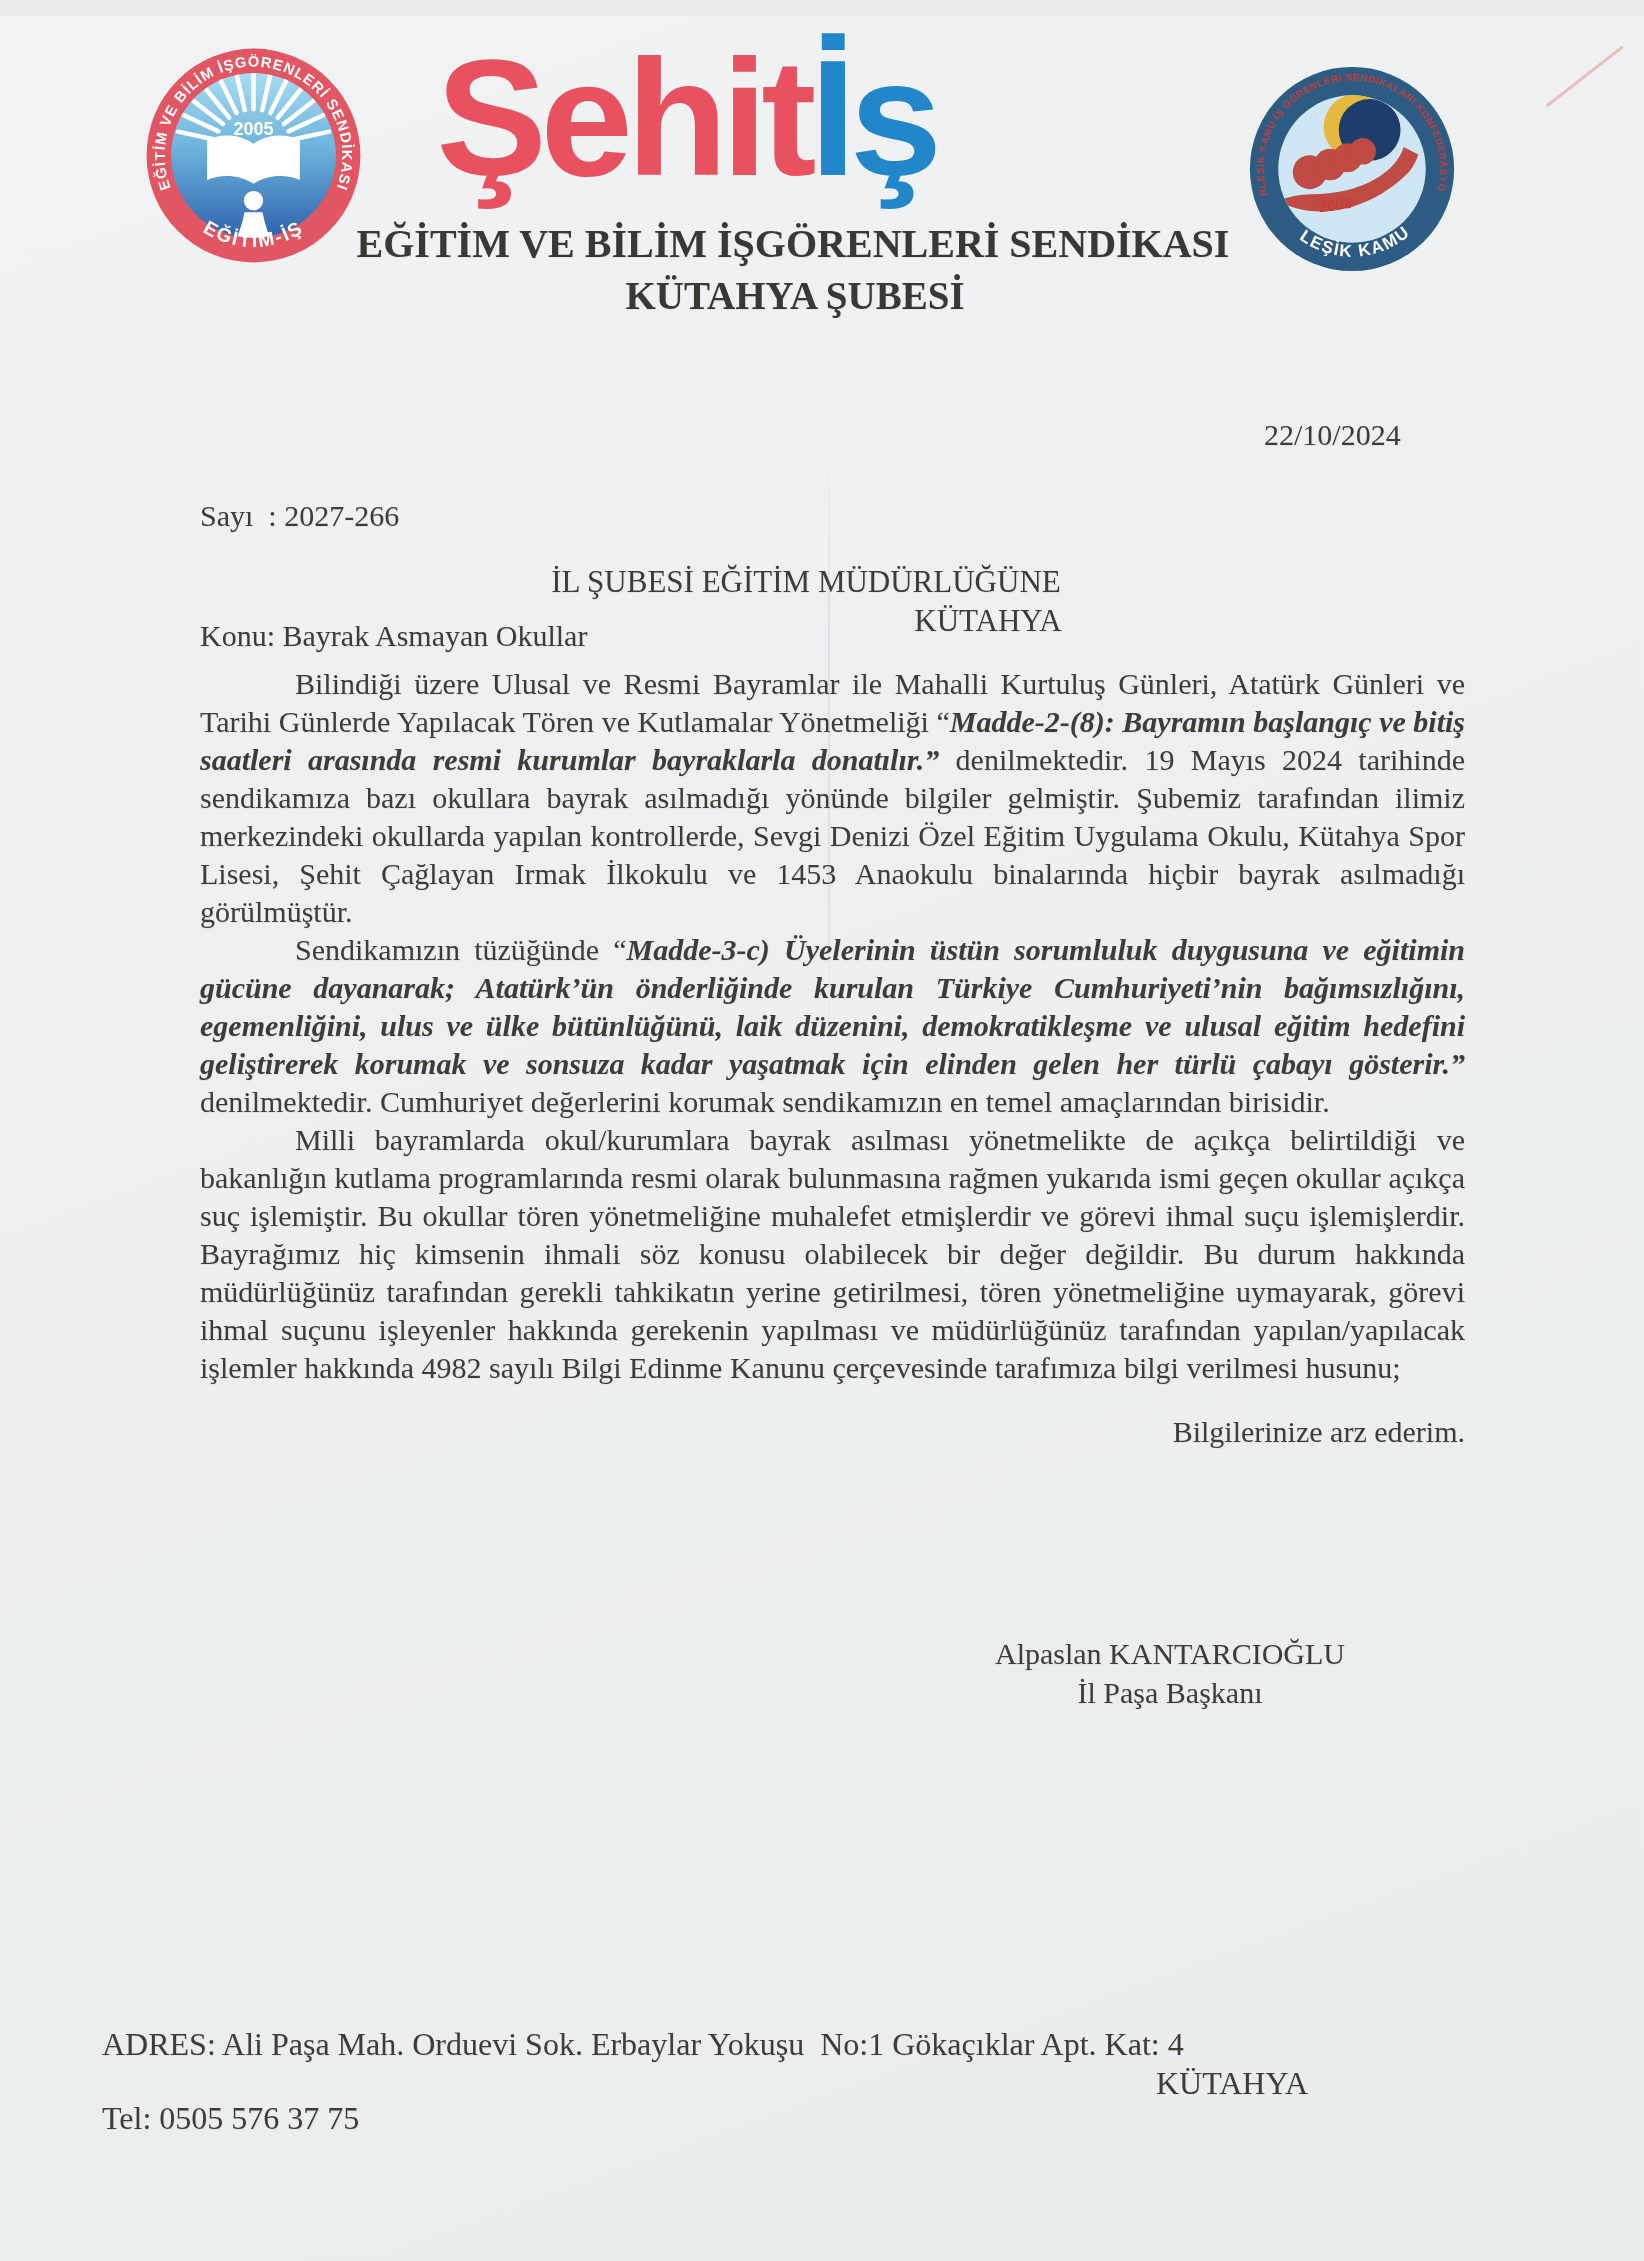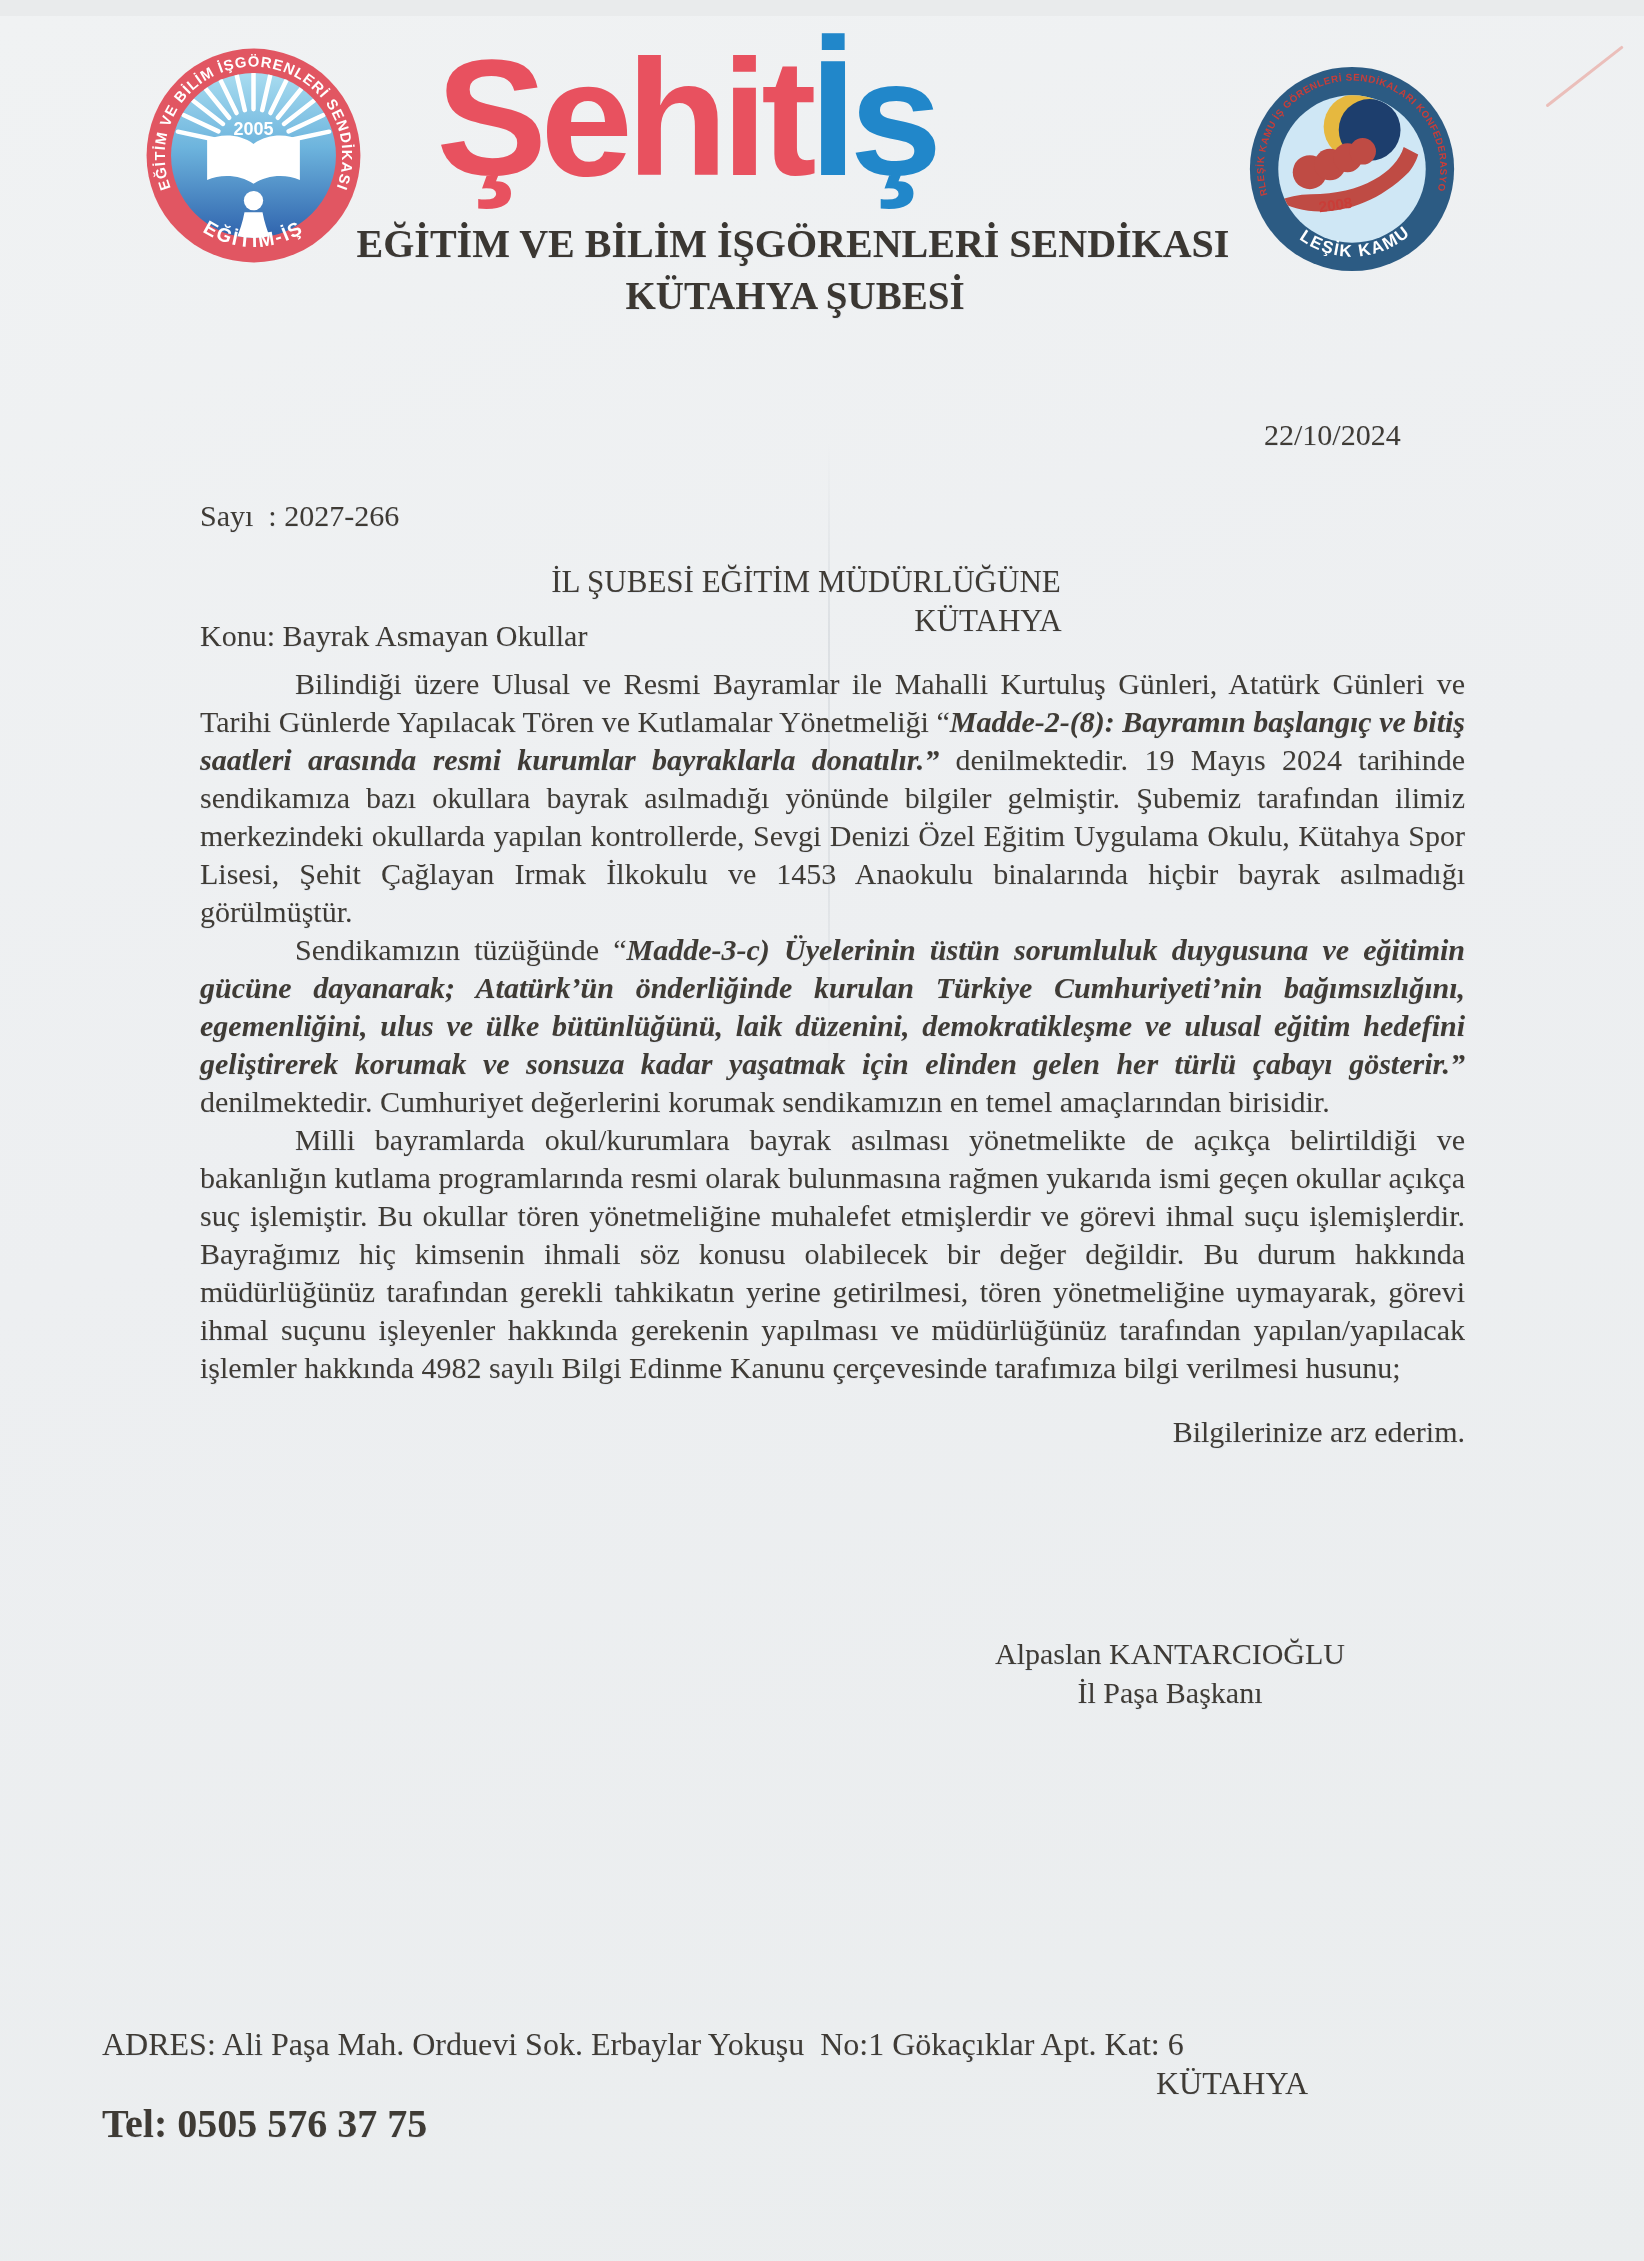--- a/index.html
+++ b/index.html
@@ -39,21 +39,21 @@
   .bi{font-weight:bold;font-style:italic;}
   .closing{margin-top:26px !important;text-align:right;}
 
   
   .signature{position:absolute;left:1170px;top:1618px;transform:translateX(-50%);
              text-align:center;font-size:30px;line-height:39px;white-space:nowrap;}
 
   
   .footer-address{position:absolute;left:102px;top:2010px;font-size:32px;white-space:pre;}
   .footer-city{position:absolute;left:1232px;top:2049px;transform:translateX(-50%);font-size:32px;}
-  .footer-phone{position:absolute;left:102px;top:2084px;font-size:40px;font-weight:bold;}
+  .footer-phone{position:absolute;left:102px;top:2084px;font-size:32px;}
 
   
   .crease-diag{position:absolute;left:1536px;top:59px;width:97px;height:2.6px;
                background:rgba(232,150,140,0.55);transform:rotate(-38deg);border-radius:1.3px;}
   .crease-vert{position:absolute;left:828px;top:426px;width:1.9px;height:632px;
                background:linear-gradient(180deg,rgba(150,160,170,0) 0%,rgba(150,160,170,0.20) 30%,rgba(150,160,170,0.16) 70%,rgba(150,160,170,0) 100%);}
 </style>
 </head>
 <body>
 
@@ -149,20 +149,20 @@
     <p><span>Sendikamızın tüzüğünde “</span><span class="bi">Madde-3-c) Üyelerinin üstün sorumluluk duygusuna ve eğitimin gücüne dayanarak; Atatürk’ün önderliğinde kurulan Türkiye Cumhuriyeti’nin bağımsızlığını, egemenliğini, ulus ve ülke bütünlüğünü, laik düzenini, demokratikleşme ve ulusal eğitim hedefini geliştirerek korumak ve sonsuza kadar yaşatmak için elinden gelen her türlü çabayı gösterir.”</span><span> denilmektedir. Cumhuriyet değerlerini korumak sendikamızın en temel amaçlarından birisidir.</span></p>
     <p><span>Milli bayramlarda okul/kurumlara bayrak asılması yönetmelikte de açıkça belirtildiği ve bakanlığın kutlama programlarında resmi olarak bulunmasına rağmen yukarıda ismi geçen okullar açıkça suç işlemiştir. Bu okullar tören yönetmeliğine muhalefet etmişlerdir ve görevi ihmal suçu işlemişlerdir. Bayrağımız hiç kimsenin ihmali söz konusu olabilecek bir değer değildir. Bu durum hakkında müdürlüğünüz tarafından gerekli tahkikatın yerine getirilmesi, tören yönetmeliğine uymayarak, görevi ihmal suçunu işleyenler hakkında gerekenin yapılması ve müdürlüğünüz tarafından yapılan/yapılacak işlemler hakkında 4982 sayılı Bilgi Edinme Kanunu çerçevesinde tarafımıza bilgi verilmesi husunu;</span></p>
     <p class="closing">Bilgilerinize arz ederim.</p>
   </div>
 
   <div class="signature doc-text">
     <div>Alpaslan KANTARCIOĞLU</div>
     <div>İl Paşa Başkanı</div>
   </div>
 
-  <div class="footer-address doc-text">ADRES: Ali Paşa Mah. Orduevi Sok. Erbaylar Yokuşu  No:1 Gökaçıklar Apt. Kat: 6</div>
+  <div class="footer-address doc-text">ADRES: Ali Paşa Mah. Orduevi Sok. Erbaylar Yokuşu  No:1 Gökaçıklar Apt. Kat: 4</div>
   <div class="footer-city doc-text">KÜTAHYA</div>
   <div class="footer-phone doc-text">Tel: 0505 576 37 75</div>
 
   <div class="crease-diag"></div>
   <div class="crease-vert"></div>
 </div>
 
 
 </body></html>

